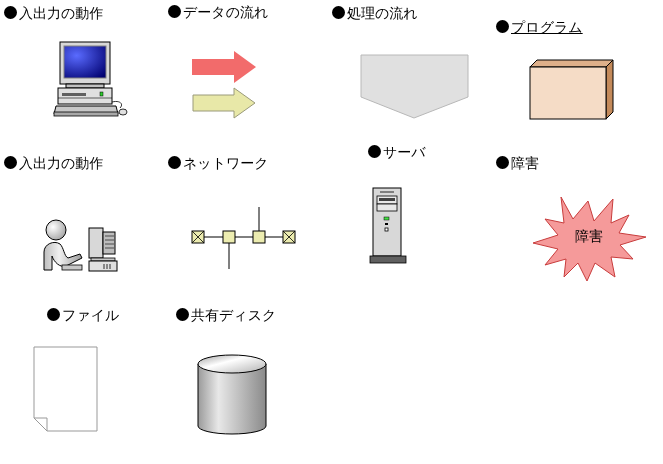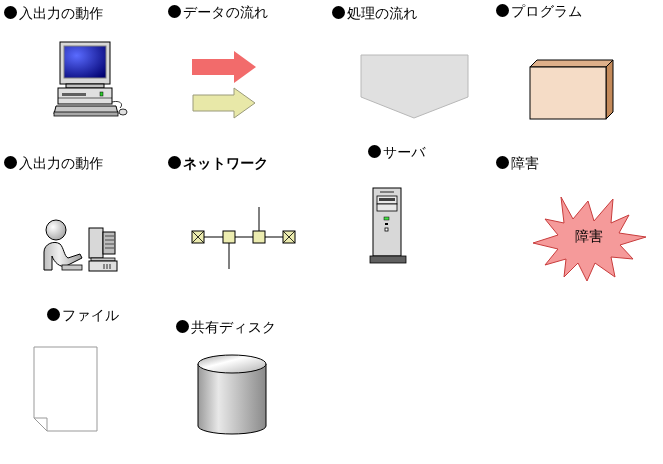--- a/index.html
+++ b/index.html
@@ -55,21 +55,21 @@
 
 <div class="label" style="left:332px; top:5px;text-align:right;">
   <span class="dot"></span><span>処理の流れ</span>
 </div>
 <div class="icon" style="left:360px; top:54px;">
   <svg width="110" height="66" viewBox="0 0 110 66">
     <polygon points="1,1 108,1 108,43 54,64 1,43" fill="#e0e0e0" stroke="#b8b8b8" stroke-width="1"></polygon>
   </svg>
 </div>
 
-<div class="label" style="left:496px; top:3px;">
+<div class="label" style="left:496px; top:19px;text-decoration:underline;">
   <span class="dot"></span><span>プログラム</span>
 </div>
 <div class="icon" style="left:528px; top:58px;">
   <svg width="90" height="64" viewBox="0 0 90 64">
     <polygon points="2,9 9,2 85,2 78,9" fill="#deb08a" stroke="#000" stroke-width="1"></polygon>
     <polygon points="78,9 85,2 85,54 78,61" fill="#c48a5a" stroke="#000" stroke-width="1"></polygon>
     <rect x="2" y="9" width="76" height="52" fill="#f5dcc6" stroke="#000" stroke-width="1"></rect>
   </svg>
 </div>
 
@@ -100,21 +100,21 @@
     <line x1="65" y1="26" x2="74" y2="26" stroke="#000" stroke-width="0.6"></line>
     <line x1="65" y1="30" x2="74" y2="30" stroke="#000" stroke-width="0.6"></line>
     <rect x="51" y="40" width="24" height="3" fill="#c8c8c8" stroke="#000" stroke-width="0.8"></rect>
     <rect x="49" y="43" width="28" height="10" fill="#e0e0e0" stroke="#000" stroke-width="1"></rect>
     <line x1="64" y1="46" x2="64" y2="51" stroke="#000" stroke-width="0.8"></line>
     <line x1="67" y1="46" x2="67" y2="51" stroke="#000" stroke-width="0.8"></line>
     <line x1="70" y1="46" x2="70" y2="51" stroke="#000" stroke-width="0.8"></line>
   </svg>
 </div>
 
-<div class="label" style="left:168px; top:155px;font-weight:bold;">
+<div class="label" style="left:168px; top:155px;">
   <span class="dot"></span><span>ネットワーク</span>
 </div>
 <div class="icon" style="left:190px; top:205px;">
   <svg width="110" height="66" viewBox="0 0 110 66">
     <line x1="8" y1="32" x2="98" y2="32" stroke="#000" stroke-width="1"></line>
     <line x1="69" y1="2" x2="69" y2="32" stroke="#000" stroke-width="1"></line>
     <line x1="39" y1="32" x2="39" y2="64" stroke="#000" stroke-width="1"></line>
     <g>
       <rect x="2" y="26" width="12" height="12" fill="#ecec b0" stroke="#000" stroke-width="1" style="fill:#ececb0"></rect>
       <line x1="2" y1="26" x2="14" y2="38" stroke="#000" stroke-width="0.8"></line>
@@ -160,21 +160,21 @@
 <div class="label" style="left:4px; top:307px;margin-left:43px;">
   <span class="dot"></span><span>ファイル</span>
 </div>
 <div class="icon" style="left:33px; top:346px;">
   <svg width="66" height="88" viewBox="0 0 66 88">
     <polygon points="1,1 64,1 64,85 14,85 1,72" fill="#fff" stroke="#999" stroke-width="1"></polygon>
     <polygon points="1,72 14,72 14,85" fill="#fff" stroke="#999" stroke-width="1"></polygon>
   </svg>
 </div>
 
-<div class="label" style="left:176px; top:307px;margin-top:12px;">
+<div class="label" style="left:176px; top:307px;">
   <span class="dot"></span><span>共有ディスク</span>
 </div>
 <div class="icon" style="left:196px; top:350px;">
   <svg width="72" height="90" viewBox="0 0 72 90">
     <defs>
       <linearGradient id="cyl" x1="0" y1="0" x2="1" y2="0">
         <stop offset="0" stop-color="#9a9a9a"></stop>
         <stop offset="0.3" stop-color="#e8e8e8"></stop>
         <stop offset="1" stop-color="#8a8a8a"></stop>
       </linearGradient>

